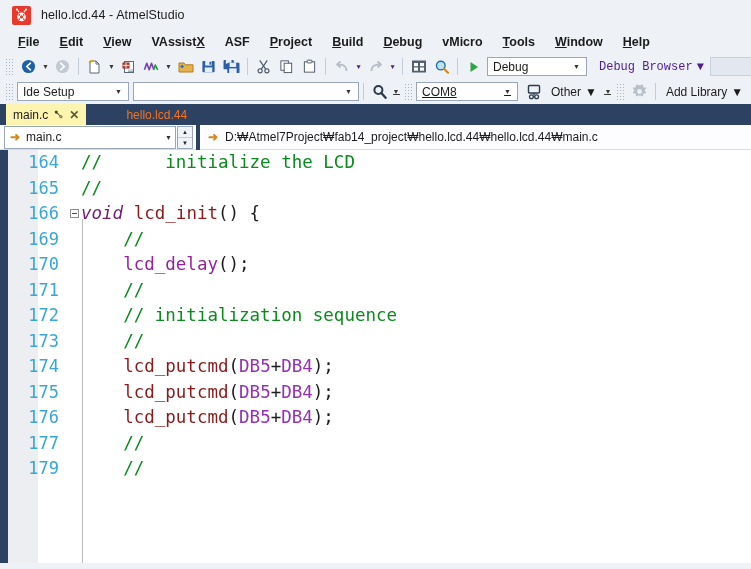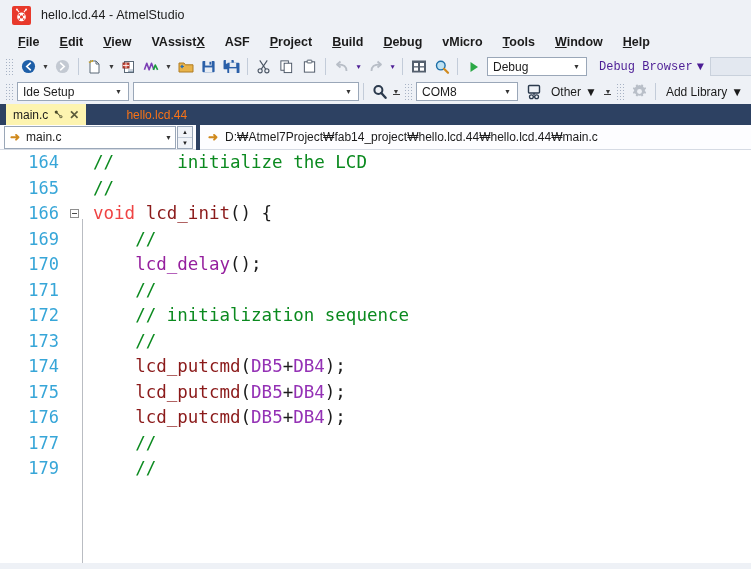--- a/index.html
+++ b/index.html
@@ -100,21 +100,21 @@
     display:flex;flex-direction:column;flex:0 0 auto;
   }
   .spin div{flex:1;display:flex;align-items:center;justify-content:center;font-size:6px;color:#222;}
   .spin div:first-child{border-bottom:1px solid #c3ccd9;}
   .nav-sep{width:4px;height:25px;background:#2d4162;flex:0 0 auto;margin-left:3px;}
   .nav-path{display:flex;align-items:center;gap:7px;padding-left:8px;font-size:12px;color:#1b1b1b;
     white-space:nowrap;overflow:hidden;}
 
   
   #editor{
-    position:relative;height:413px;background:#ffffff;display:flex;overflow:hidden;flex-direction:column;
+    position:relative;height:413px;background:#ffffff;display:flex;overflow:hidden;
   }
   #indicator-strip{width:8px;background:#2d4162;flex:0 0 auto;}
   #gutter-bg{width:30px;background:#eceef1;flex:0 0 auto;}
   #code-area{
     position:absolute;left:8px;top:0;right:0;bottom:0;
     font-family:"DejaVu Sans Mono","Liberation Mono",monospace;
     font-size:17.5px; line-height:25.5px;
   }
   .cl{
     position:relative;height:25.5px;display:flex;align-items:center;white-space:pre;
@@ -128,23 +128,23 @@
   }
   .fold-box{
     width:9px;height:9px;border:1px solid #8f8f8f;background:#fff;position:relative;
   }
   .fold-box:after{
     content:"";position:absolute;left:1px;right:1px;top:3px;height:1px;background:#4a4a4a;
   }
   .fold-line{
     position:absolute;left:74px;top:0;width:1px;background:#b9bcc2;
   }
-  .code{flex:1;margin-left:12px;}
+  .code{flex:1;}
   .cmt{color:#0b8a1f;}
-  .kw{color:#ef4444;}
+  .kw{color:#701a75;font-style:italic;}
   .fn{color:#8b1a1a;}
   .fn2{color:#951f9e;}
   .mac{color:#9431b5;}
   .pl{color:#1b1b1b;}
   .cur-line{
     position:absolute;left:74px;right:0;height:25.5px;
     background:#eef0fa;border:1px solid #c9cde6;
   }
   .caret-bar{
     position:absolute;width:1.5px;background:#000;height:20px;top:3px;
@@ -351,21 +351,21 @@
       <path d="M9.3 9 L13.6 13.8" stroke="#2b3a4d" stroke-width="2.4" stroke-linecap="round"></path>
     </svg>
   </div>
   <div class="dock-caret">
       <i>▼</i>
       <b></b>
     </div>
 
   <div class="grip"></div>
 
-  <div class="tb-combo" style="width:102px;">
+  <div class="tb-combo" style="width:102px;text-decoration:underline;">
     <span>COM8</span>
     <span class="cb-caret">▼</span>
   </div>
 
   <div class="tb-btn" style="margin-left:4px;">
     <svg width="16" height="16" viewBox="0 0 16 16">
       <rect x="2.5" y="1.5" width="11" height="7.5" rx="1" fill="none" stroke="#2b3a4d" stroke-width="1.4"></rect>
       <path d="M8 9 v2" stroke="#2b3a4d" stroke-width="1.4"></path>
       <circle cx="5.4" cy="12.8" r="1.9" fill="none" stroke="#2b3a4d" stroke-width="1.3"></circle>
       <circle cx="10.6" cy="12.8" r="1.9" fill="none" stroke="#2b3a4d" stroke-width="1.3"></circle>

